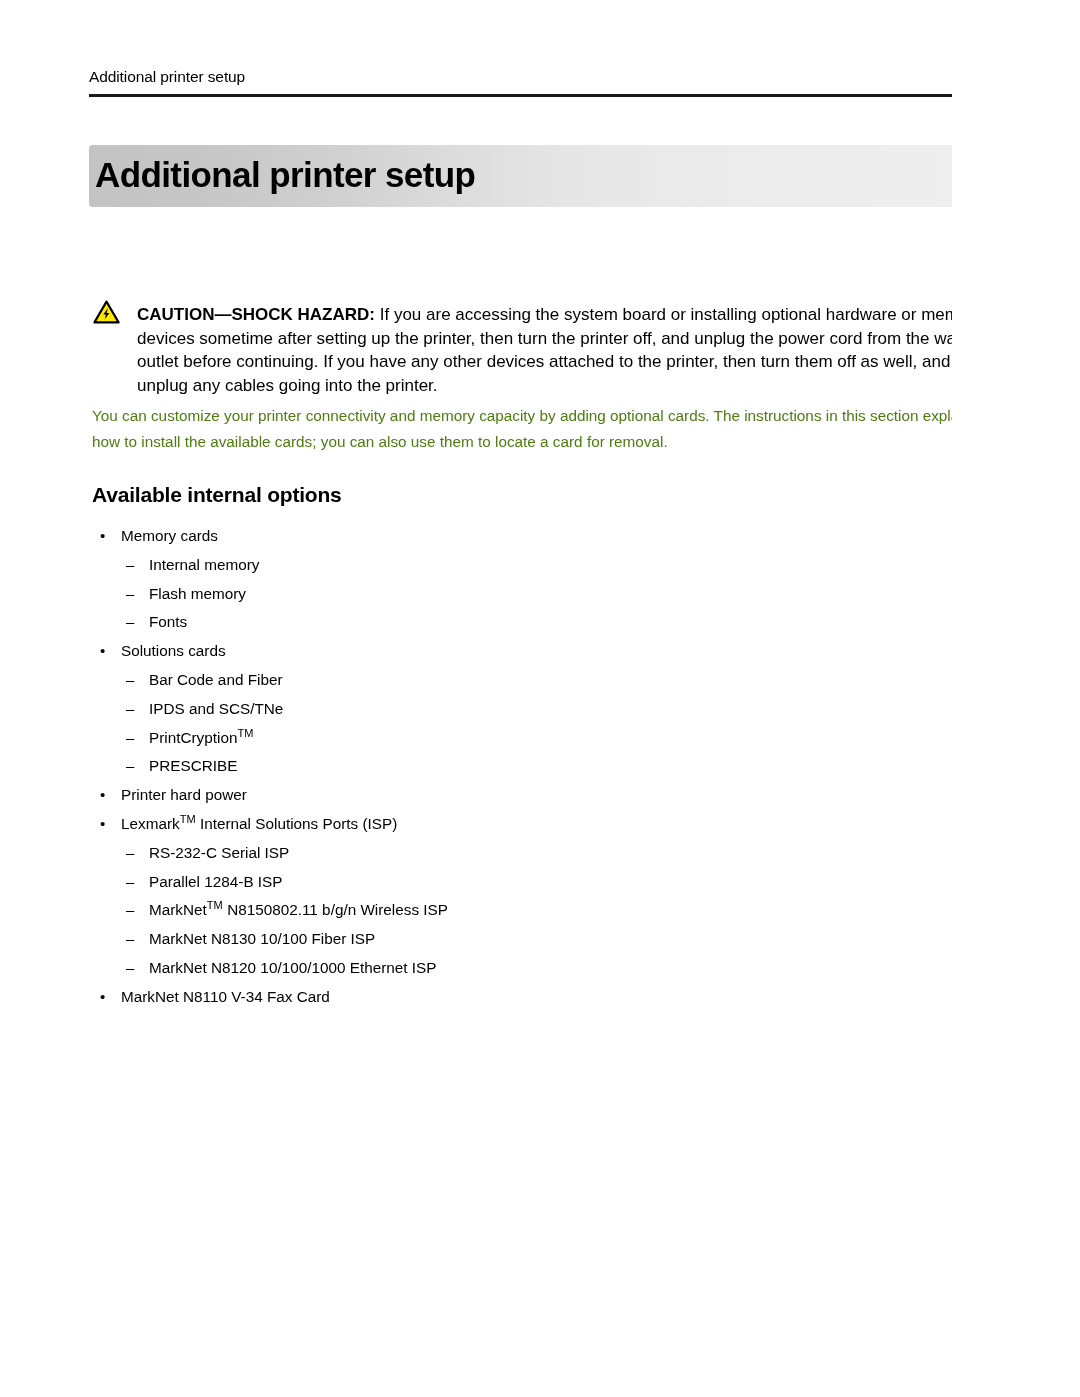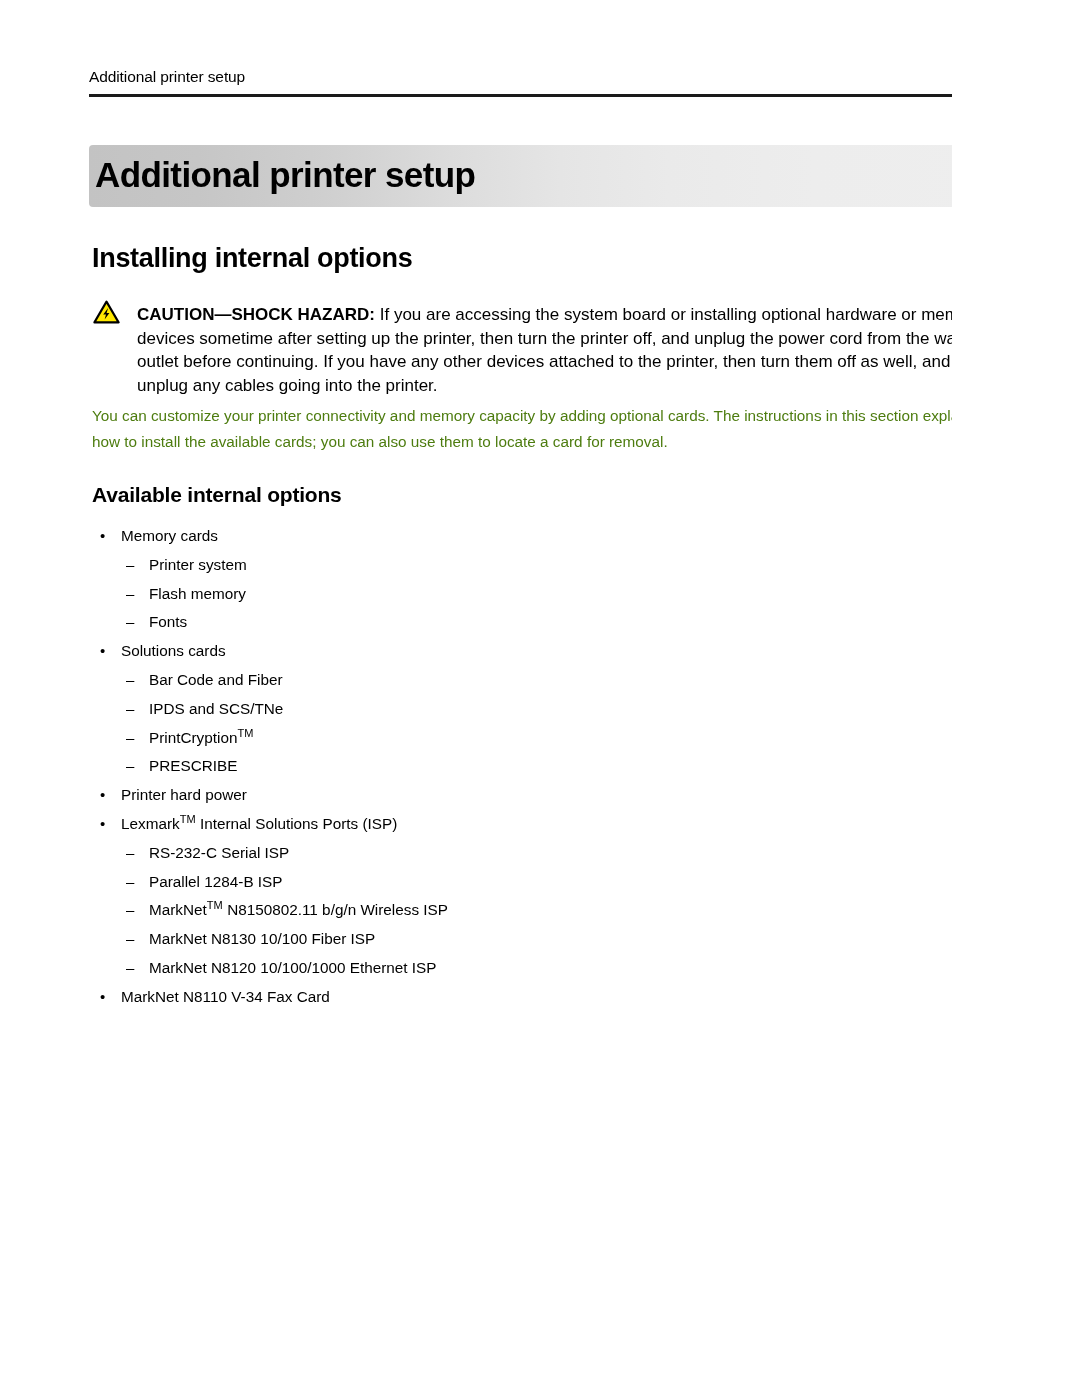--- a/index.html
+++ b/index.html
@@ -190,39 +190,38 @@
   <div class="running-header">
     <span class="running-header-title">Additional printer setup</span>
     <span class="running-header-page">27</span>
   </div>
   <div class="header-rule"></div>
 
   <div class="chapter-banner">
     <div class="chapter-title">Additional printer setup</div>
   </div>
 
-  <div class="h1-section">Installing internal options</div>
 
   <div class="caution-block">
     <span class="caution-icon">
       <svg width="27" height="24" viewBox="0 0 27 24" xmlns="http://www.w3.org/2000/svg">
         <path d="M13.5 1.6 L25.6 22.4 L1.4 22.4 Z" fill="#ffe800" stroke="#000000" stroke-width="2.1" stroke-linejoin="round"></path>
         <path d="M15.1 7.9 L10.2 14.4 L13.0 14.4 L11.6 19.6 L16.4 13.0 L13.6 13.0 Z" fill="#000000"></path>
       </svg>
     </span>
     <p class="caution-text"><span class="caution-label">CAUTION—SHOCK HAZARD:</span><span> If you are accessing the system board or installing optional hardware or memory devices sometime after setting up the printer, then turn the printer off, and unplug the power cord from the wall outlet before continuing. If you have any other devices attached to the printer, then turn them off as well, and unplug any cables going into the printer.</span></p>
   </div>
 
   <p class="body-paragraph">You can customize your printer connectivity and memory capacity by adding optional cards. The instructions in this section explain how to install the available cards; you can also use them to locate a card for removal.</p>
 
   <div class="h2-section">Available internal options</div>
 
   <div class="options-list">
       <div class="li-l1"><span class="marker">•</span><span>Memory cards</span></div>
-      <div class="li-l2"><span class="marker">–</span><span>Printer system</span></div>
+      <div class="li-l2"><span class="marker">–</span><span>Internal memory</span></div>
       <div class="li-l2"><span class="marker">–</span><span>Flash memory</span></div>
       <div class="li-l2"><span class="marker">–</span><span>Fonts</span></div>
       <div class="li-l1"><span class="marker">•</span><span>Solutions cards</span></div>
       <div class="li-l2"><span class="marker">–</span><span>Bar Code and Fiber</span></div>
       <div class="li-l2"><span class="marker">–</span><span>IPDS and SCS/TNe</span></div>
       <div class="li-l2"><span class="marker">–</span><span>PrintCryption<sup class="tm">TM</sup></span></div>
       <div class="li-l2"><span class="marker">–</span><span>PRESCRIBE</span></div>
       <div class="li-l1"><span class="marker">•</span><span>Printer hard power</span></div>
       <div class="li-l1"><span class="marker">•</span><span>Lexmark<sup class="tm">TM</sup> Internal Solutions Ports (ISP)</span></div>
       <div class="li-l2"><span class="marker">–</span><span>RS-232-C Serial ISP</span></div>

